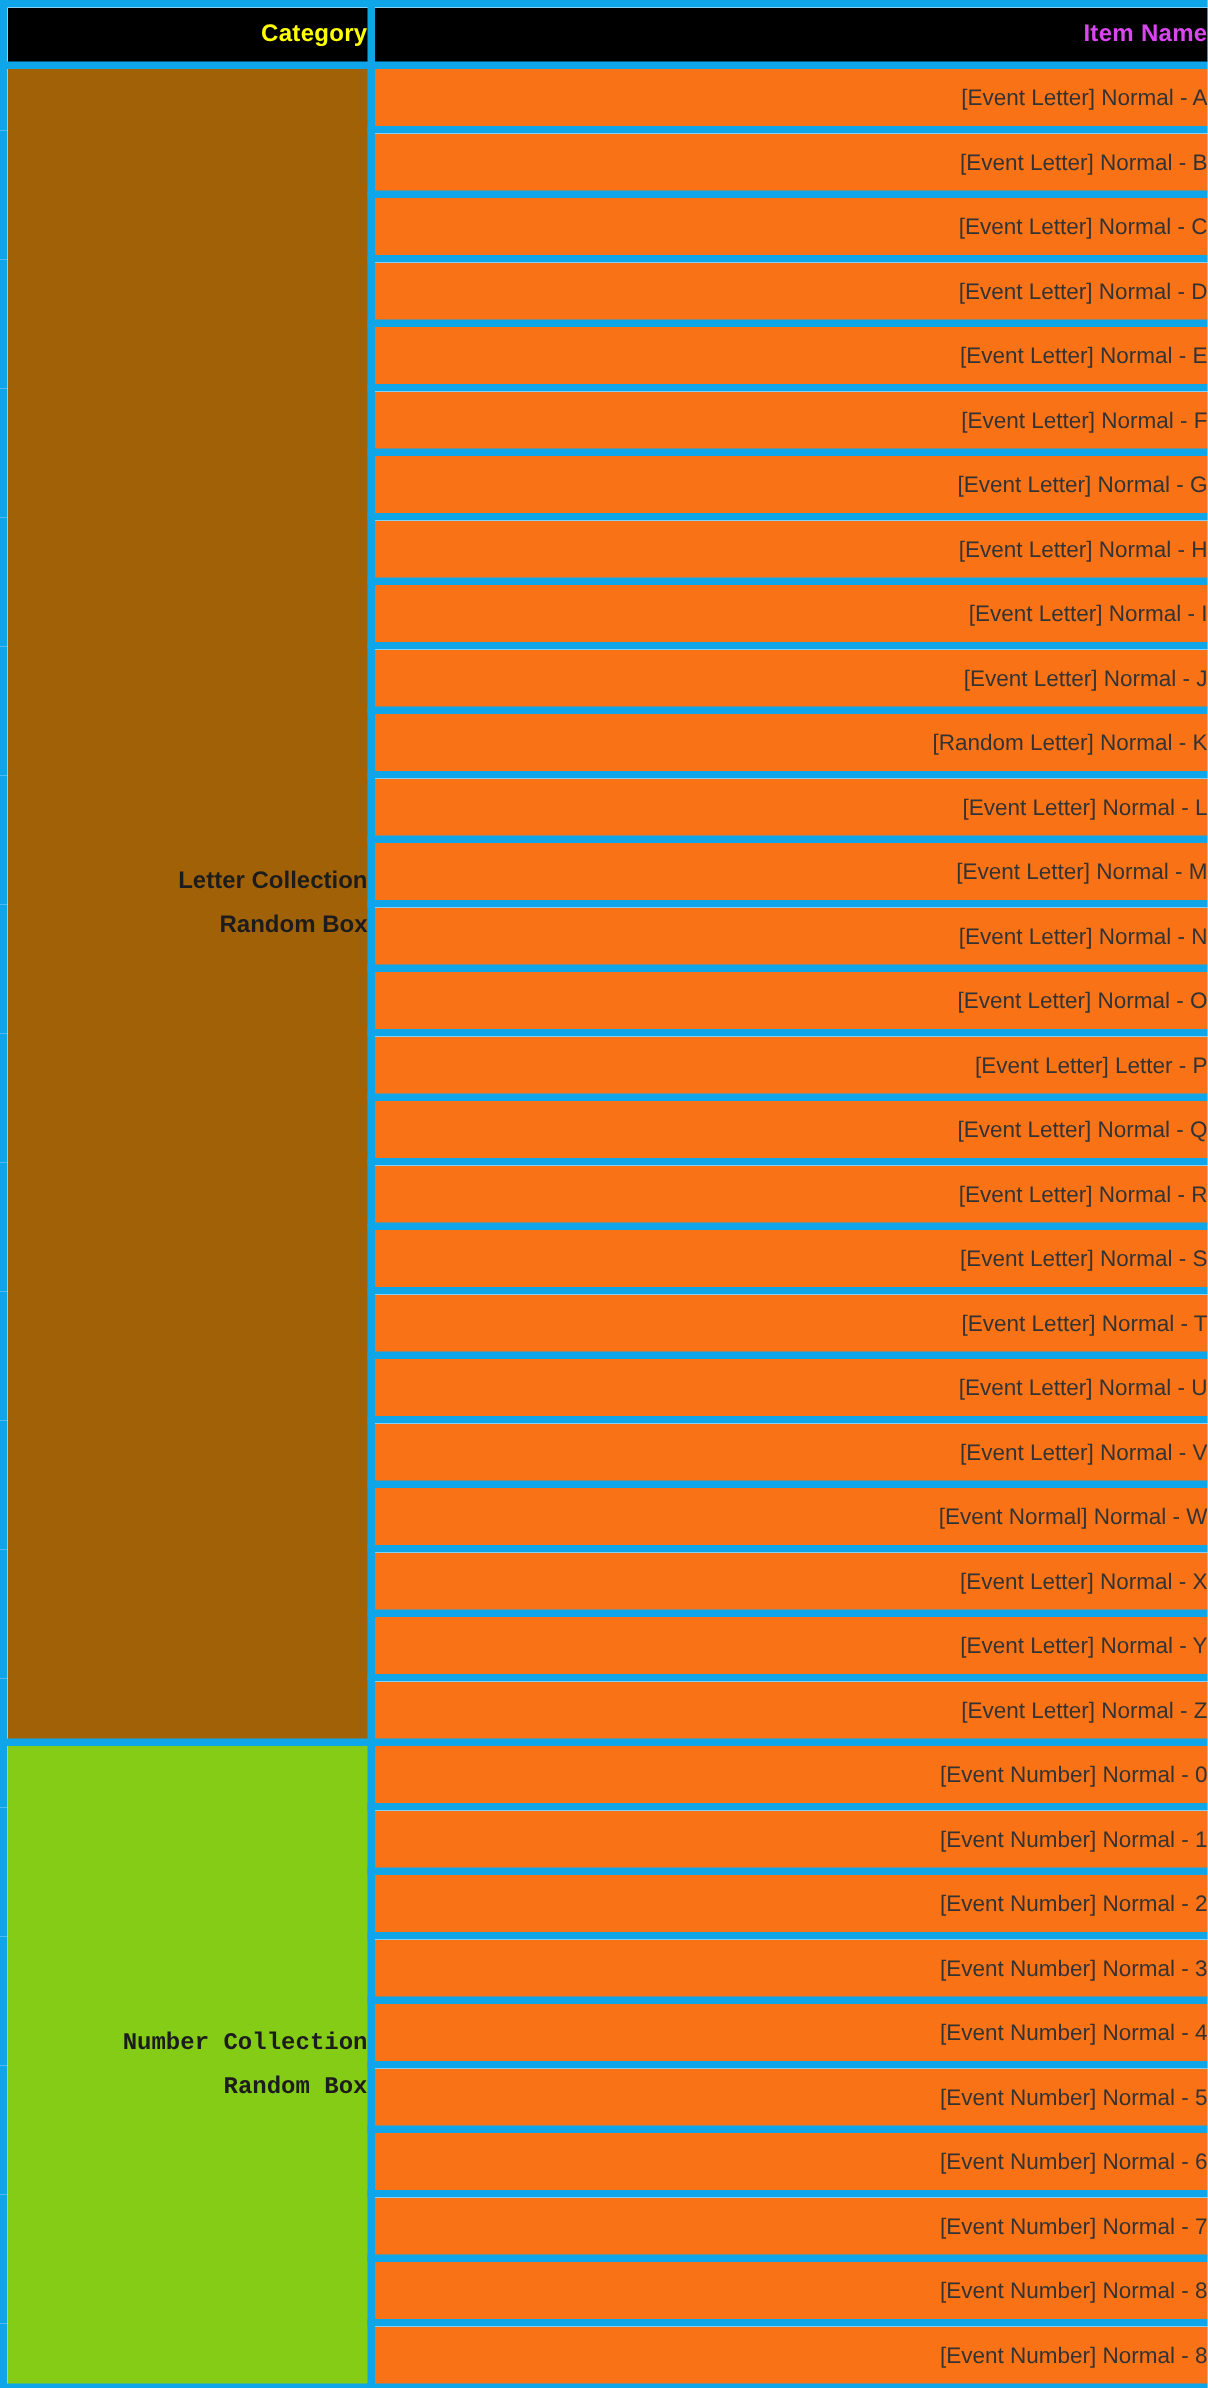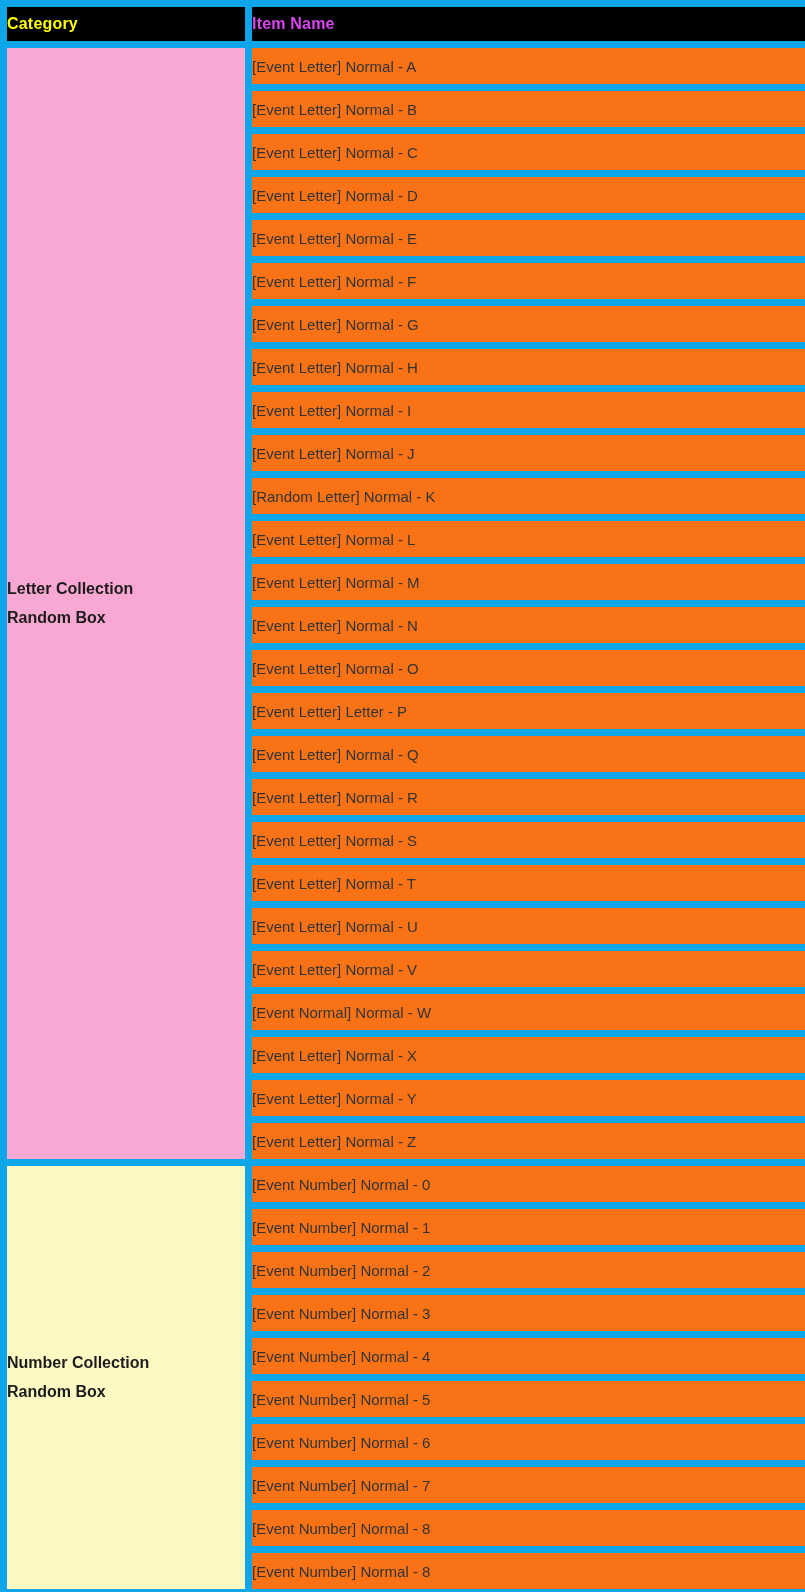--- a/index.html
+++ b/index.html
@@ -9,22 +9,22 @@
     font-family: "Liberation Sans", "DejaVu Sans", sans-serif;
   }
   table.item-table {
     border-collapse: collapse;
     table-layout: fixed;
     width: 805px;
     border: 2px solid #000000;
   }
   table.item-table th,
   table.item-table td {
-    border: 7px solid #0ea5e9;
-    text-align: left;
+    border: 5px solid #0ea5e9;
+    text-align: right;
     vertical-align: middle;
     padding: 0;
     overflow: hidden;
   }
   col.cat-col  { width: 245px; }
   col.item-col { width: 560px; }
   thead tr { height: 41px; }
   th.header-cell {
     font-weight: bold;
     font-size: 16px;
@@ -55,21 +55,21 @@
     <col class="item-col">
   </colgroup>
   <thead>
     <tr style="background: rgb(0, 0, 0);">
       <th class="header-cell" style="color: rgb(255, 255, 0);">Category</th>
       <th class="header-cell" style="color: #d946ef;">Item Name</th>
     </tr>
   </thead>
   <tbody id="table-body">
       <tr>
-        <td class="category-cell" rowspan="26" style="background: #f9a8d4;">
+        <td class="category-cell" rowspan="26" style="background: #a16207;">
           <div class="cat-line">Letter Collection</div>
           <div class="cat-line">Random Box</div>
         </td>
         <td class="item-cell">[Event Letter] Normal - A</td>
       </tr>
       <tr>
         <td class="item-cell">[Event Letter] Normal - B</td>
       </tr>
       <tr>
         <td class="item-cell">[Event Letter] Normal - C</td>
@@ -137,21 +137,21 @@
       <tr>
         <td class="item-cell">[Event Letter] Normal - X</td>
       </tr>
       <tr>
         <td class="item-cell">[Event Letter] Normal - Y</td>
       </tr>
       <tr>
         <td class="item-cell">[Event Letter] Normal - Z</td>
       </tr>
       <tr>
-        <td class="category-cell" rowspan="10" style="background: #fef9c3;">
+        <td class="category-cell" rowspan="10" style="background: #84cc16; font-family: Liberation Mono, monospace;">
           <div class="cat-line">Number Collection</div>
           <div class="cat-line">Random Box</div>
         </td>
         <td class="item-cell">[Event Number] Normal - 0</td>
       </tr>
       <tr>
         <td class="item-cell">[Event Number] Normal - 1</td>
       </tr>
       <tr>
         <td class="item-cell">[Event Number] Normal - 2</td>

